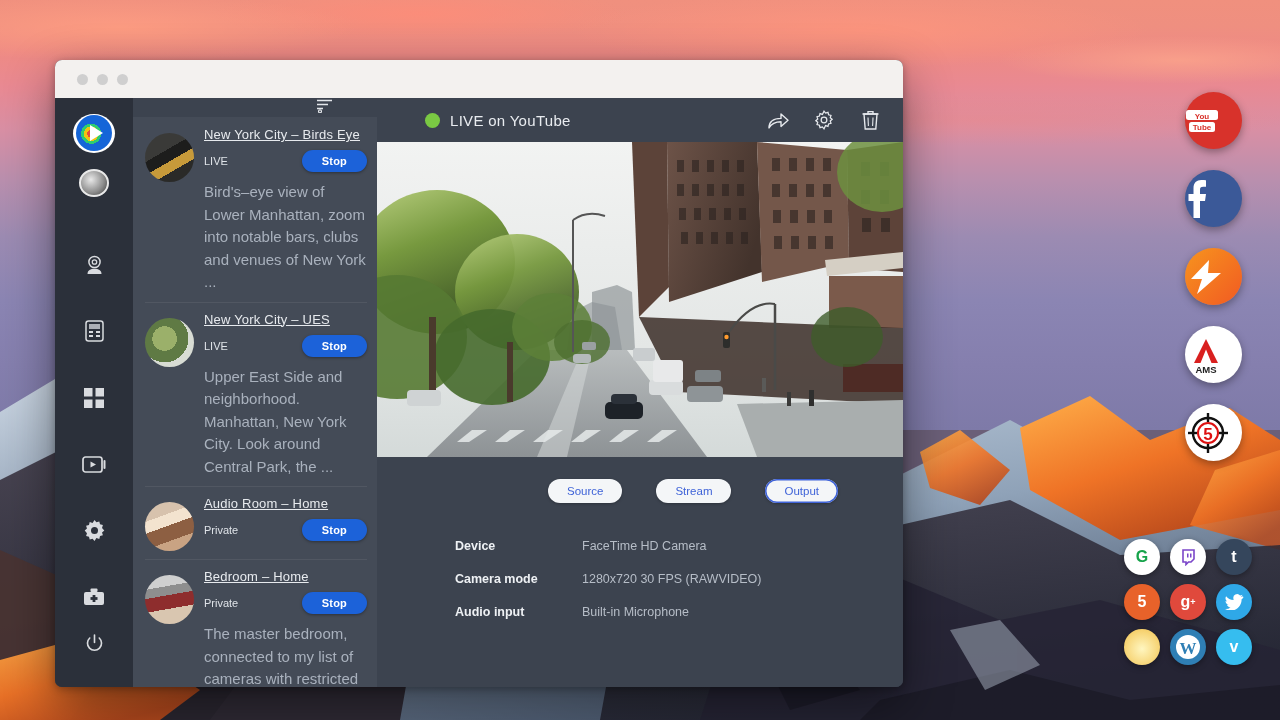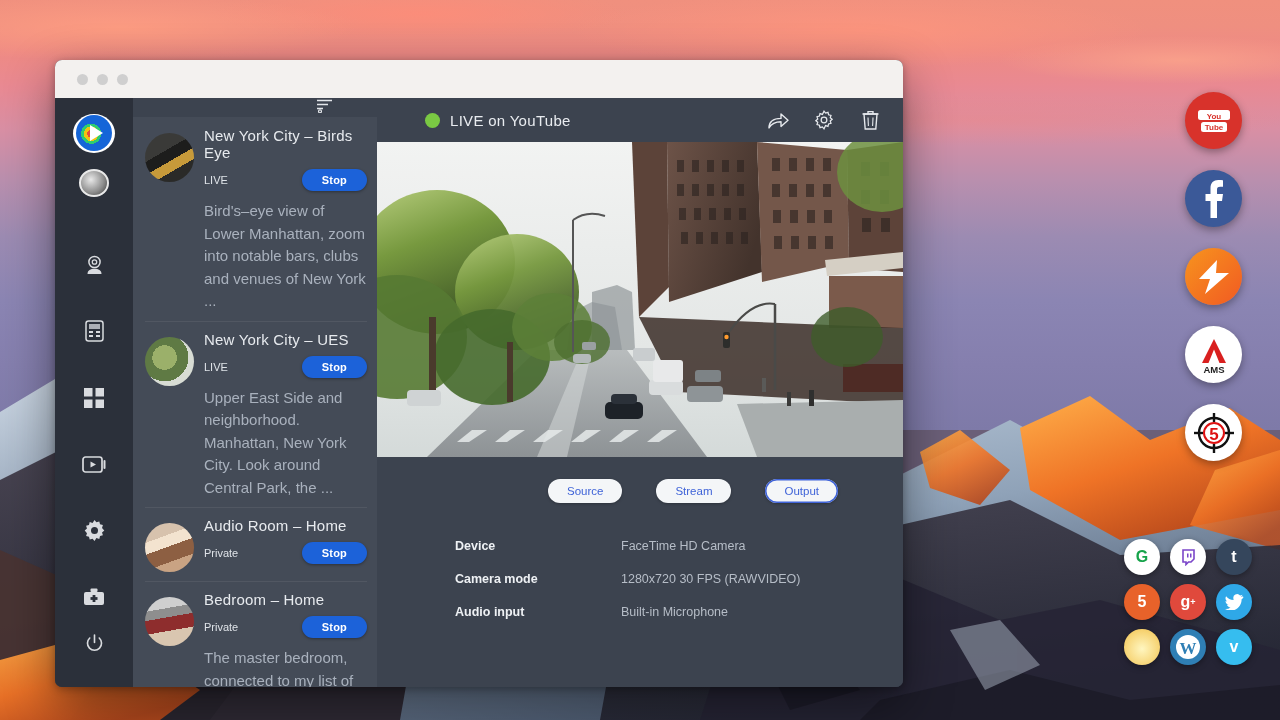--- a/index.html
+++ b/index.html
@@ -93,21 +93,21 @@
   .thumb {
     width:49px; height:49px; border-radius:50%; flex:0 0 49px; margin-top:8px;
     background:#2a2a2a; overflow:hidden; position:relative;
   }
   .t1 { background:linear-gradient(150deg,#3a3a38 0 38%,#1d1d1c 38% 55%,#c79a3a 55% 70%,#2a2a28 70% 100%); }
   .t2 { background:radial-gradient(circle at 40% 42%, #9bb06a 0 30%, #5f7a44 30% 58%, #d8dcd4 58% 100%); }
   .t3 { background:linear-gradient(160deg,#d7c2ad 0 30%,#f3e3cf 30% 48%,#8d5f42 48% 72%,#c9a383 72% 100%); }
   .t4 { background:linear-gradient(170deg,#cfcfcf 0 26%,#8e8e8e 26% 42%,#8e2d2d 42% 66%,#d9c6b0 66% 100%); }
   .t5 { background:linear-gradient(150deg,#b9c7c2 0 22%,#7f9a92 22% 46%,#d8dfd9 46% 60%,#c9352e 60% 72%,#6e8a84 72% 100%); }
   .cam-body { flex:1; min-width:0; padding-top:2px; }
-  .cam-title { color:#e7eaee; font-size:15px; letter-spacing:.2px; margin-bottom:8px; }
+  .cam-title { color:#e7eaee; font-size:13px; letter-spacing:.2px; margin-bottom:8px;text-decoration:underline; }
   .cam-statusrow { display:flex; align-items:center; justify-content:space-between; margin-bottom:9px; }
   .cam-status { color:#dfe3e8; font-size:11px; }
   .cam-btn {
     background:#1c62d9; color:#fff; font-size:11px; font-weight:bold;
     border:none; border-radius:13px; padding:5px 20px; cursor:pointer;
     box-shadow:0 1px 3px rgba(0,0,0,.35); letter-spacing:.2px;
   }
   .cam-desc { color:#a9b1bd; font-size:15px; line-height:1.5; }
 
   .add-cam {
@@ -134,28 +134,28 @@
   .tabs { display:flex; justify-content:center; gap:34px; padding:22px 14px 0 0; padding-left:120px; }
   .tab {
     background:#f4f6f8; color:#3f63d8; font-size:11.5px;
     border-radius:14px; padding:6px 19px; cursor:pointer;
     box-shadow:0 1px 3px rgba(0,0,0,.25);
   }
   .tab.active { box-shadow:0 0 0 1.5px #3f63d8 inset, 0 1px 3px rgba(0,0,0,.25); }
 
   .details { padding:36px 0 0 78px; }
   .drow { display:flex; margin-bottom:19px; }
-  .dlabel { width:166px; color:#eef1f4; font-size:12.5px; font-weight:bold; }
+  .dlabel { width:127px; color:#eef1f4; font-size:12.5px; font-weight:bold; }
   .dvalue { color:#b6bdc7; font-size:12.5px; }
 
   
   .launcher { position:absolute; right:38px; top:92px; display:flex; flex-direction:column; gap:21px; }
   .lbadge {
     width:57px;height:57px;border-radius:50%;
-    display:flex;align-items:center;justify-content:center;cursor:pointer;
+    display:flex;align-items:center;cursor:pointer;
     box-shadow:0 3px 9px rgba(0,0,0,.35);
   }
   .lb-yt{background:#d8322b;} .lb-fb{background:#3b5998;}
   .lb-wz{background:linear-gradient(135deg,#f7941e,#f15a22);}
   .lb-ams{background:#fff;} .lb-5{background:#fff;}
 
   .tray { position:absolute; right:28px; bottom:55px;
           display:grid; grid-template-columns:repeat(3,36px); gap:9px 10px; }
   .tbadge { width:36px;height:36px;border-radius:50%; display:flex;align-items:center;justify-content:center;
             font-size:16px;font-weight:bold;color:#fff;cursor:pointer; box-shadow:0 2px 6px rgba(0,0,0,.35); }

